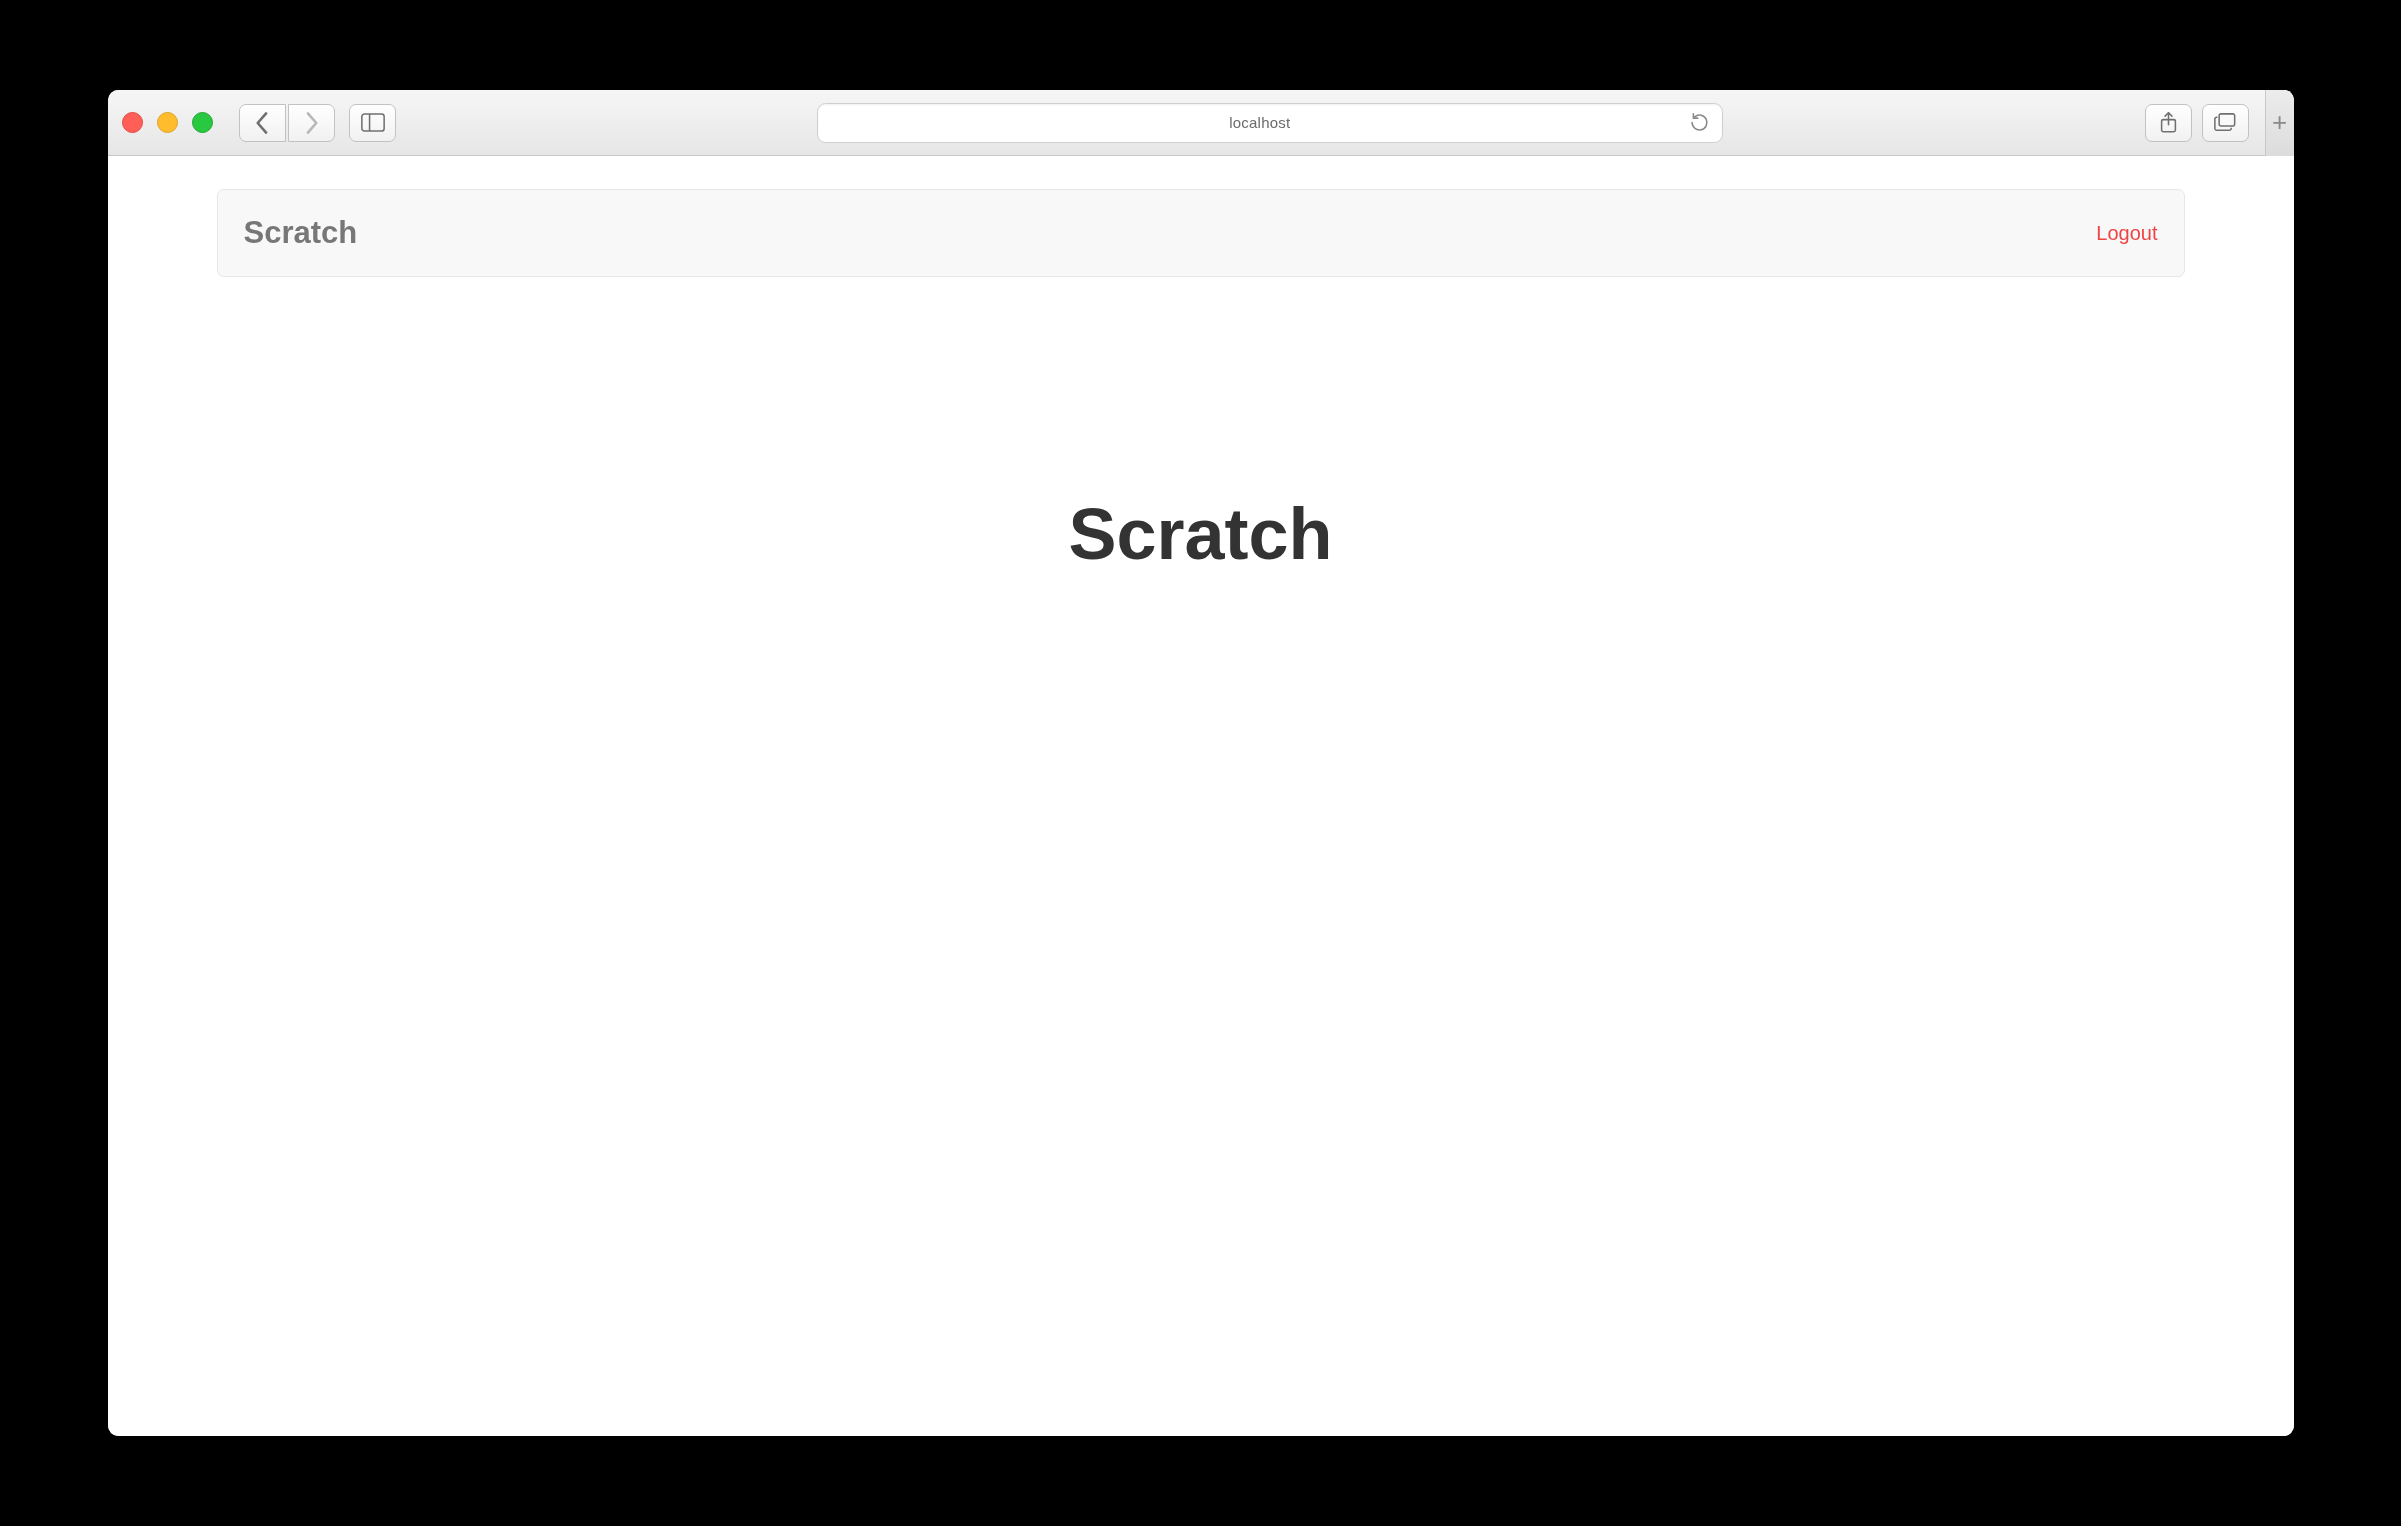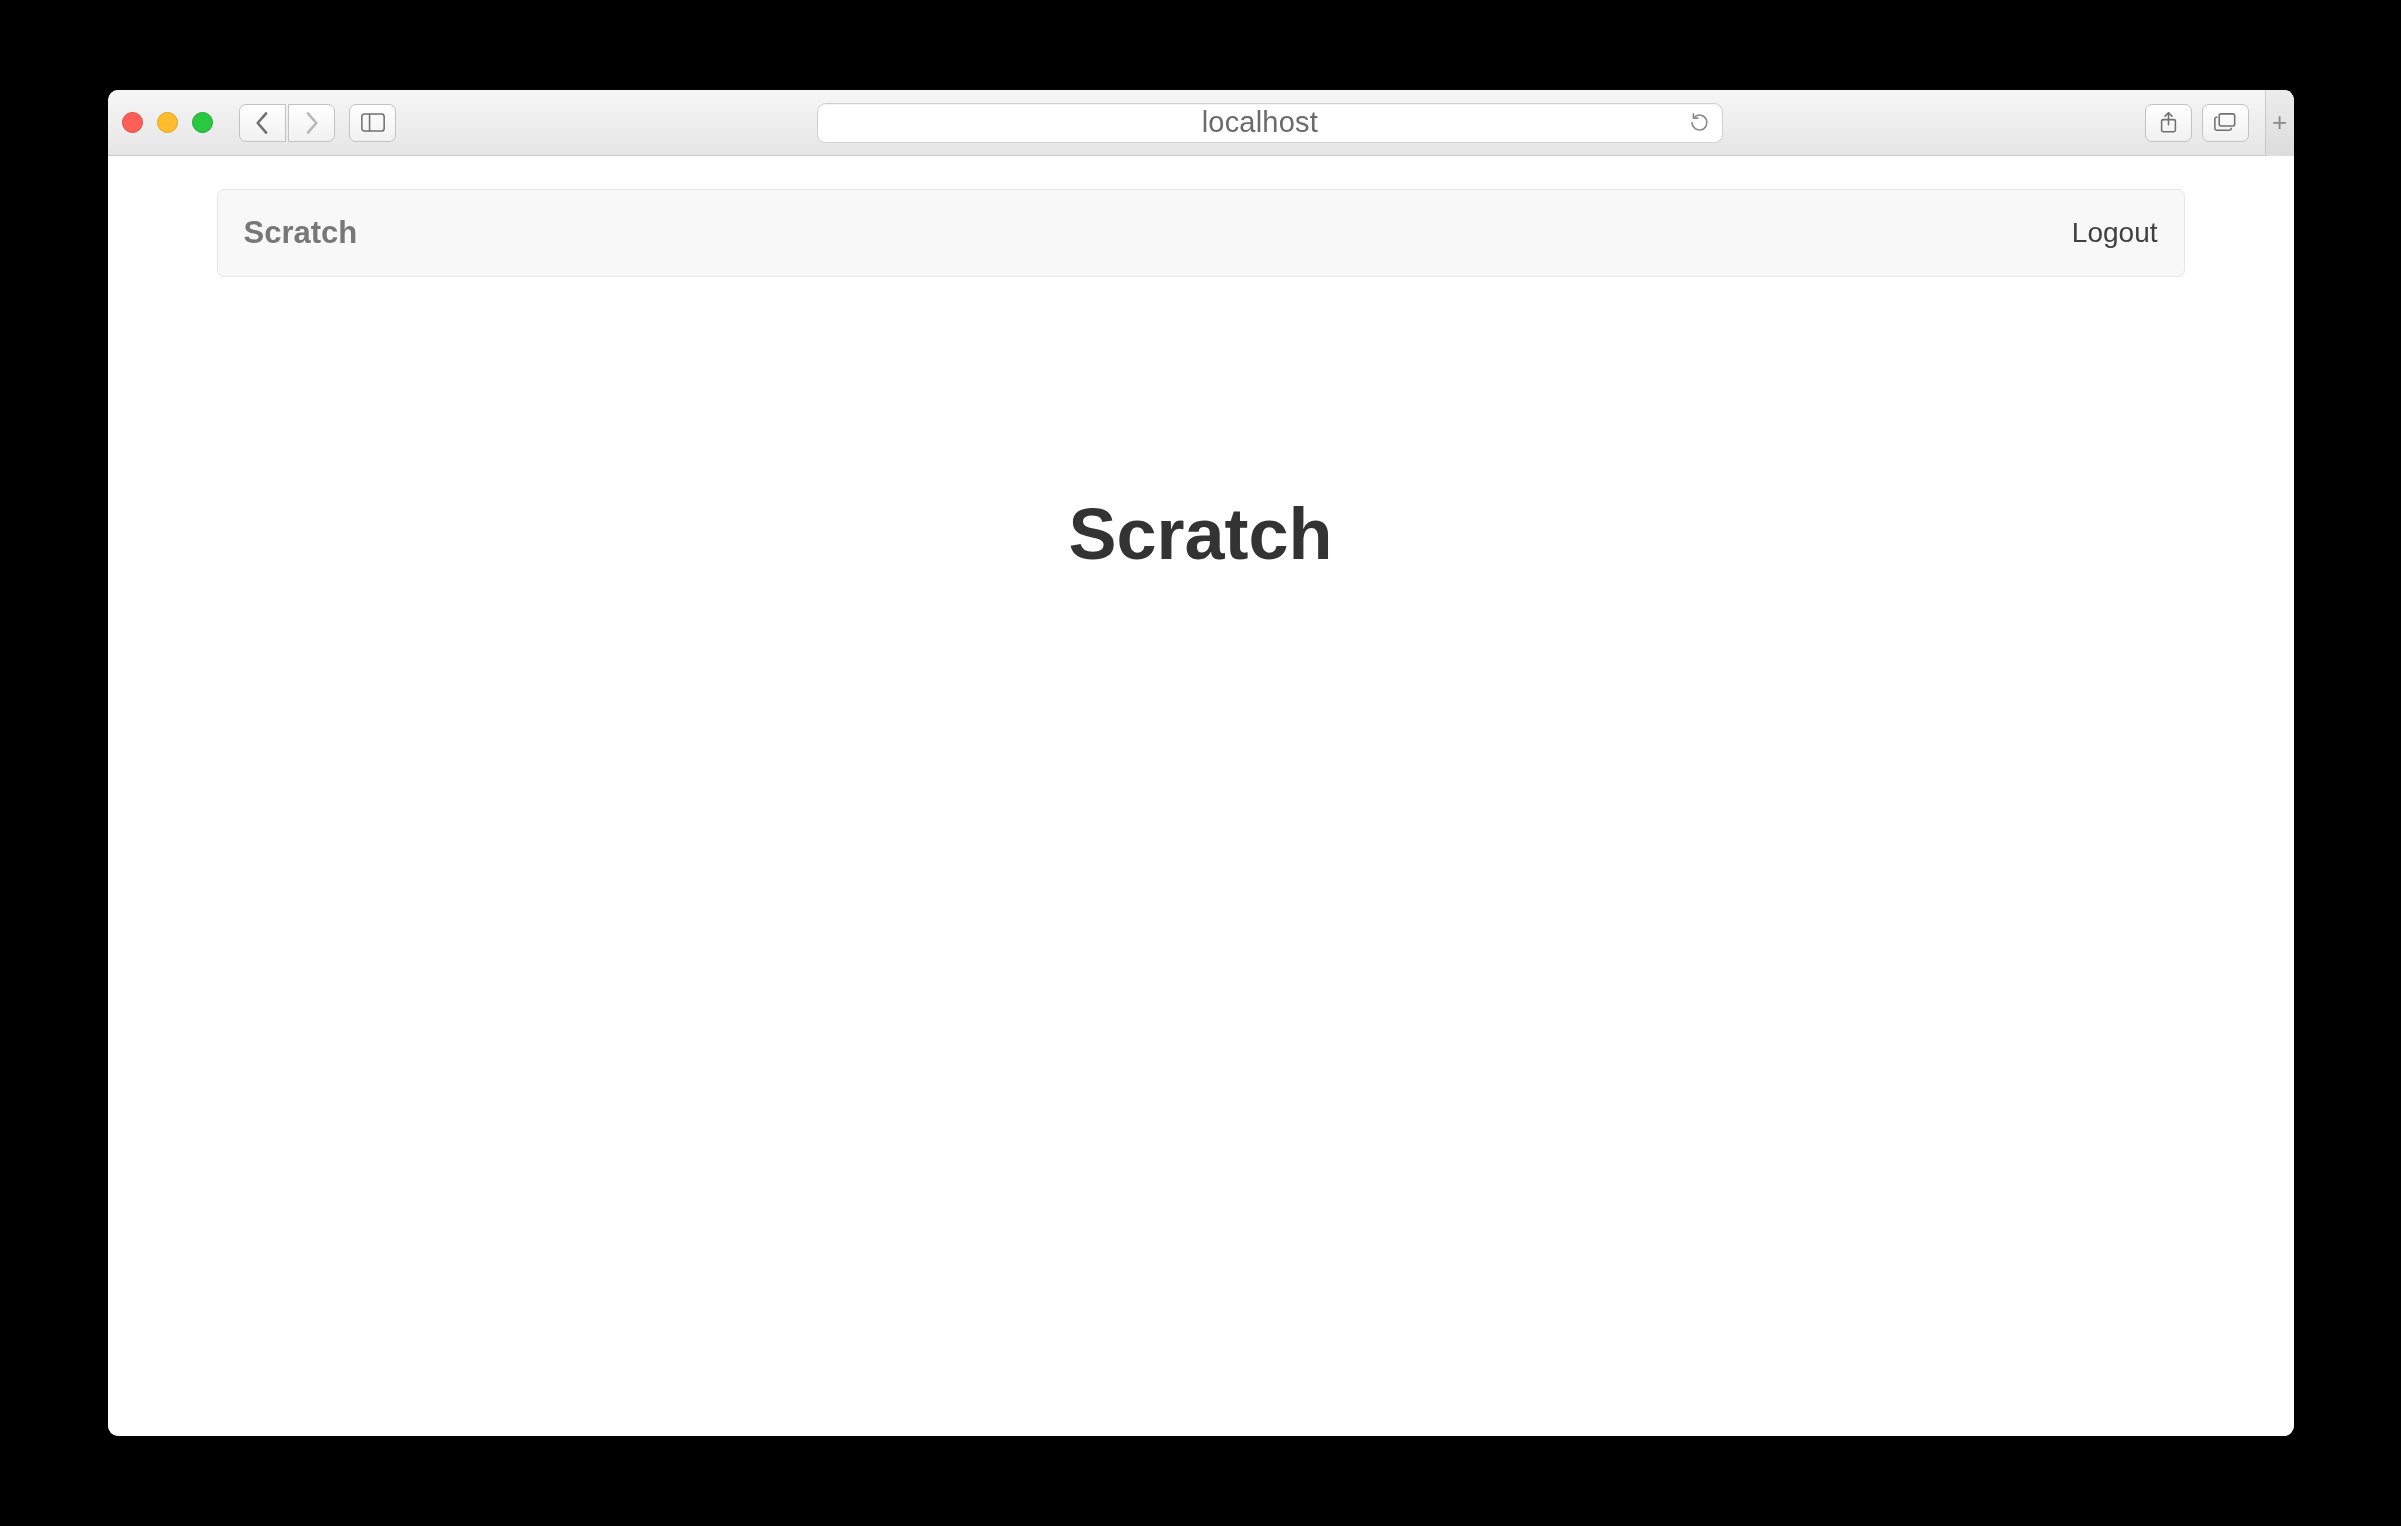--- a/index.html
+++ b/index.html
@@ -89,21 +89,21 @@
       display: flex;
       align-items: center;
       padding: 0 12px;
       box-shadow: inset 0 0.9px 1.7px rgba(0,0,0,.06);
       position: relative;
     }
     .addr-text {
       flex: 1;
       text-align: center;
       color: #6b6b6b;
-      font-size: 29px;
+      font-size: 15px;
       letter-spacing: 0.2px;
     }
     .refresh-icon {
       color: #8a8a8a;
       display: flex;
       align-items: center;
     }
     .right-tools {
       display: flex;
       gap: 10.4px;
@@ -137,22 +137,22 @@
       align-items: center;
       justify-content: space-between;
       padding: 0 26px;
     }
     .brand {
       font-size: 31px;
       font-weight: 700;
       color: #777777;
     }
     .logout {
-      font-size: 28px;
-      color: #404040;
+      font-size: 20px;
+      color: #ef4444;
       cursor: pointer;
     }
     .hero {
       text-align: center;
       padding-top: 216px;
     }
     .hero-title {
       font-size: 72px;
       font-weight: 700;
       color: #333333;

